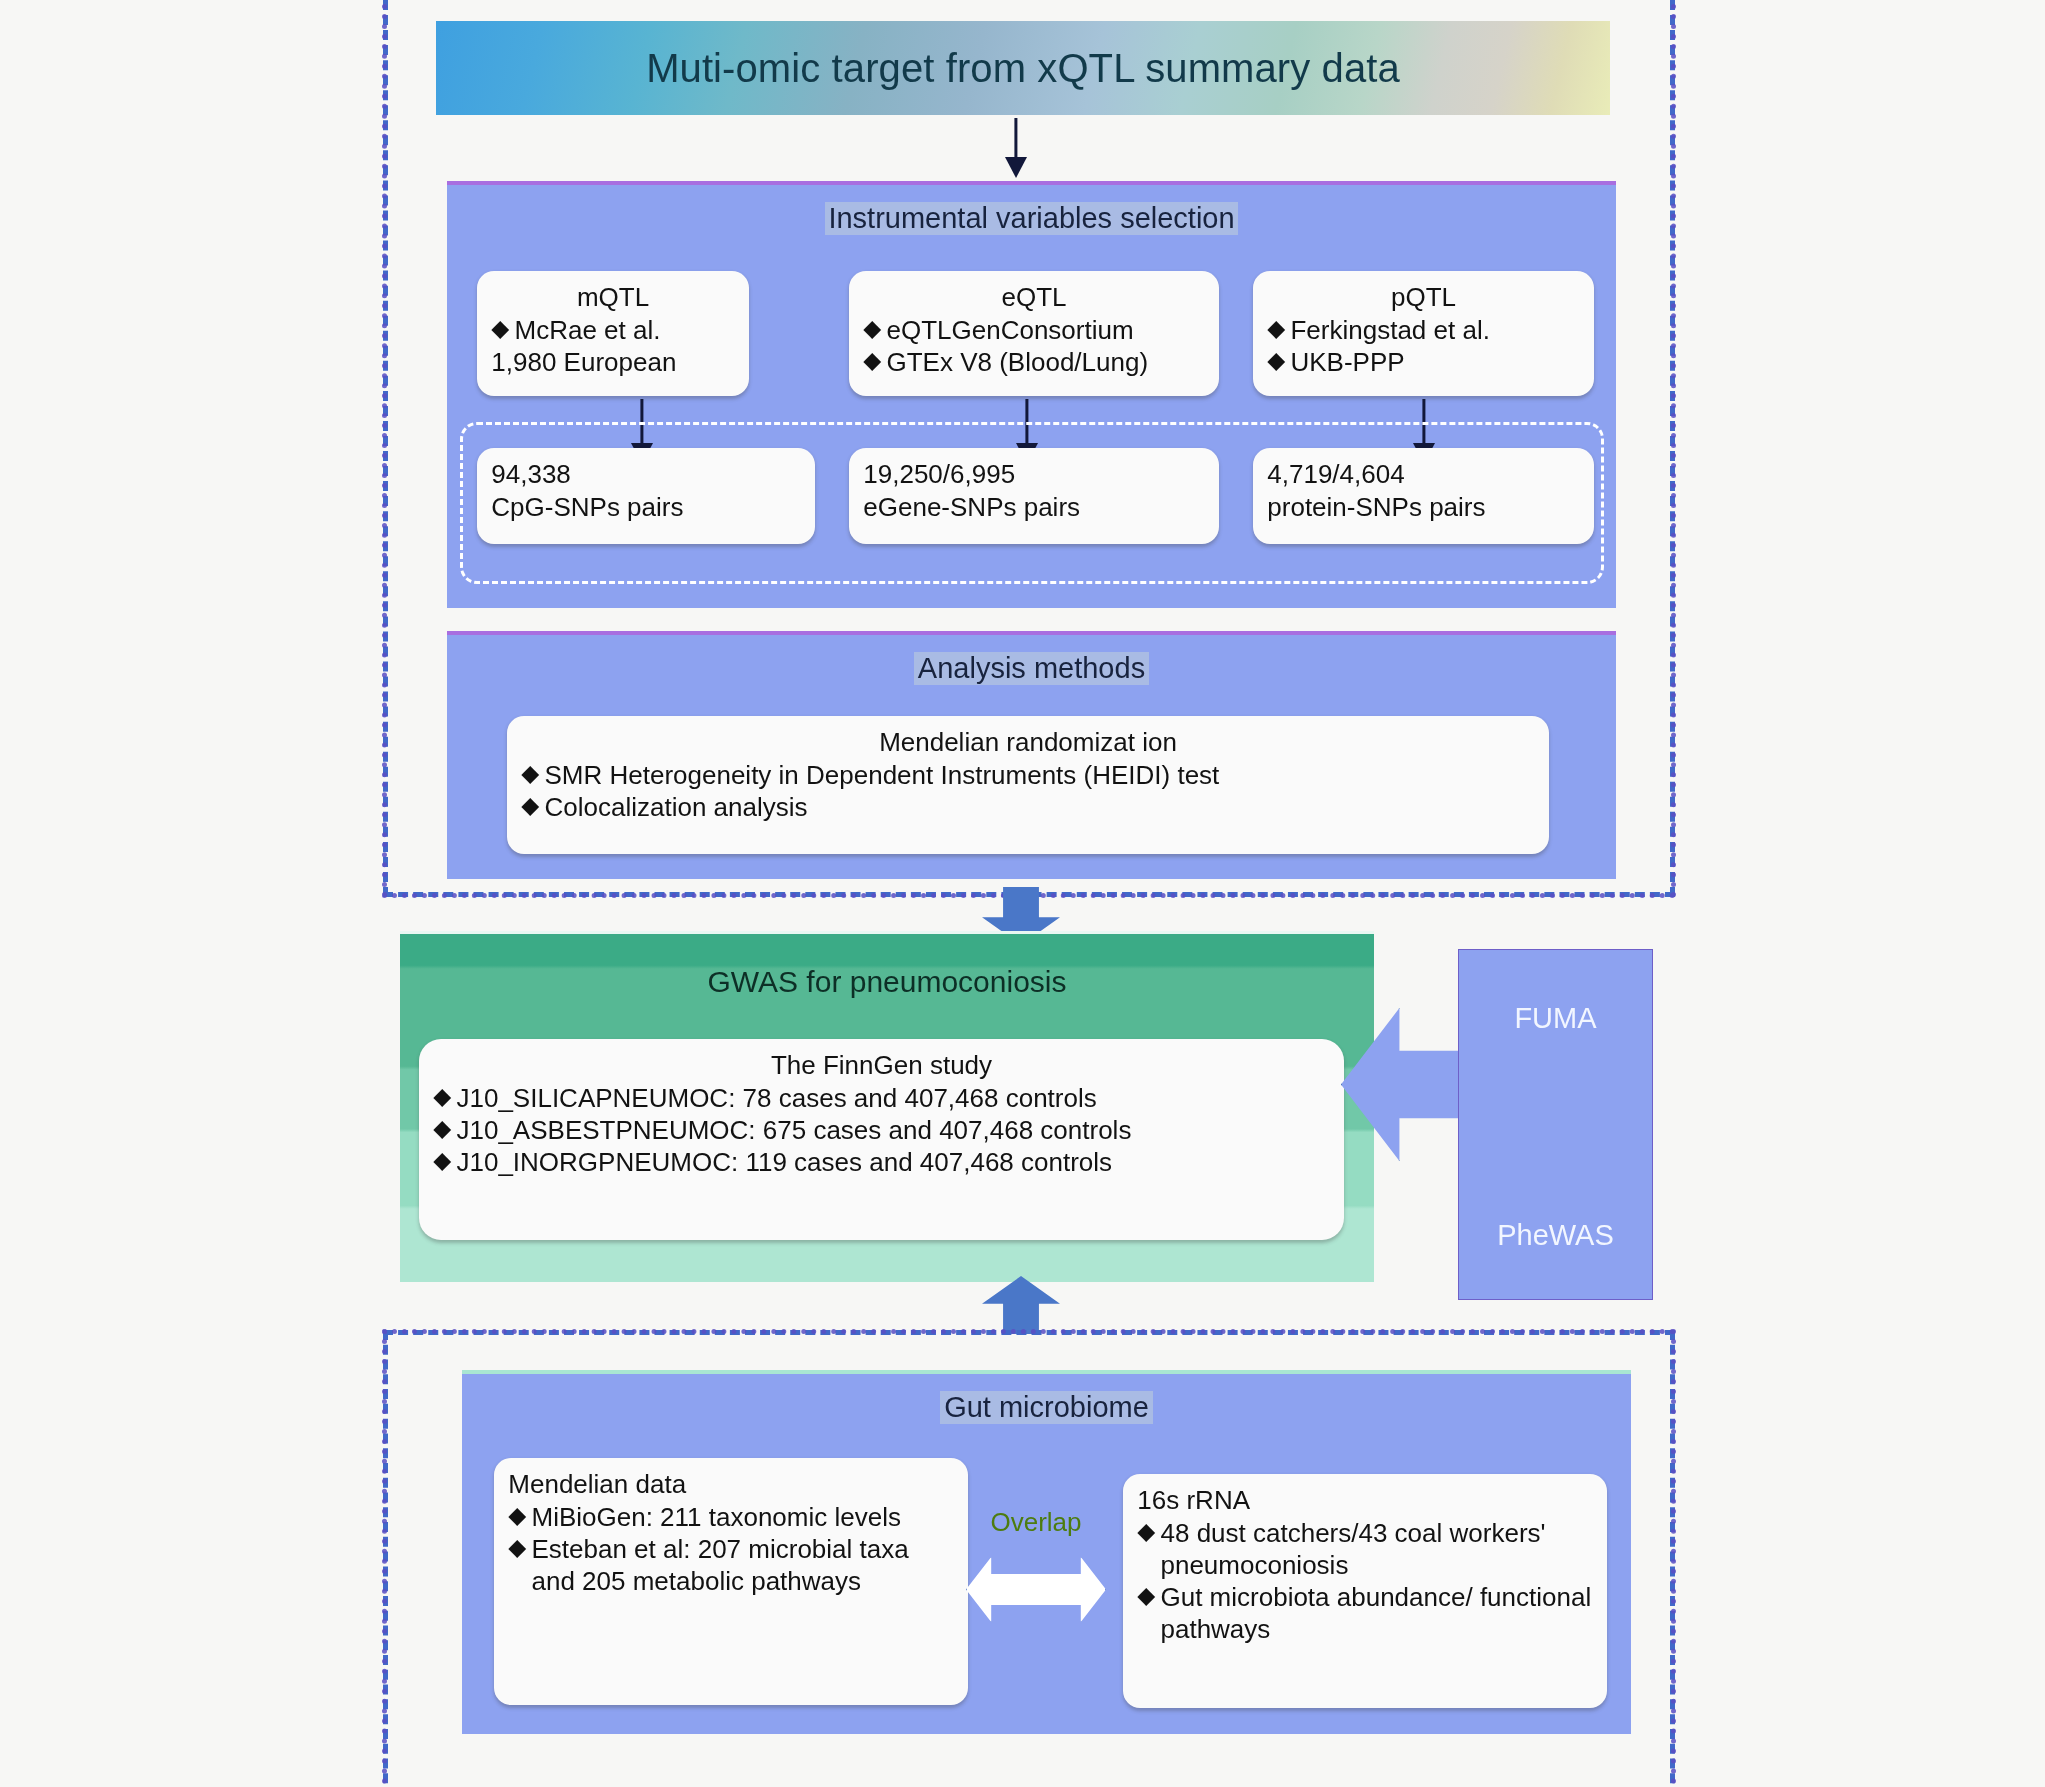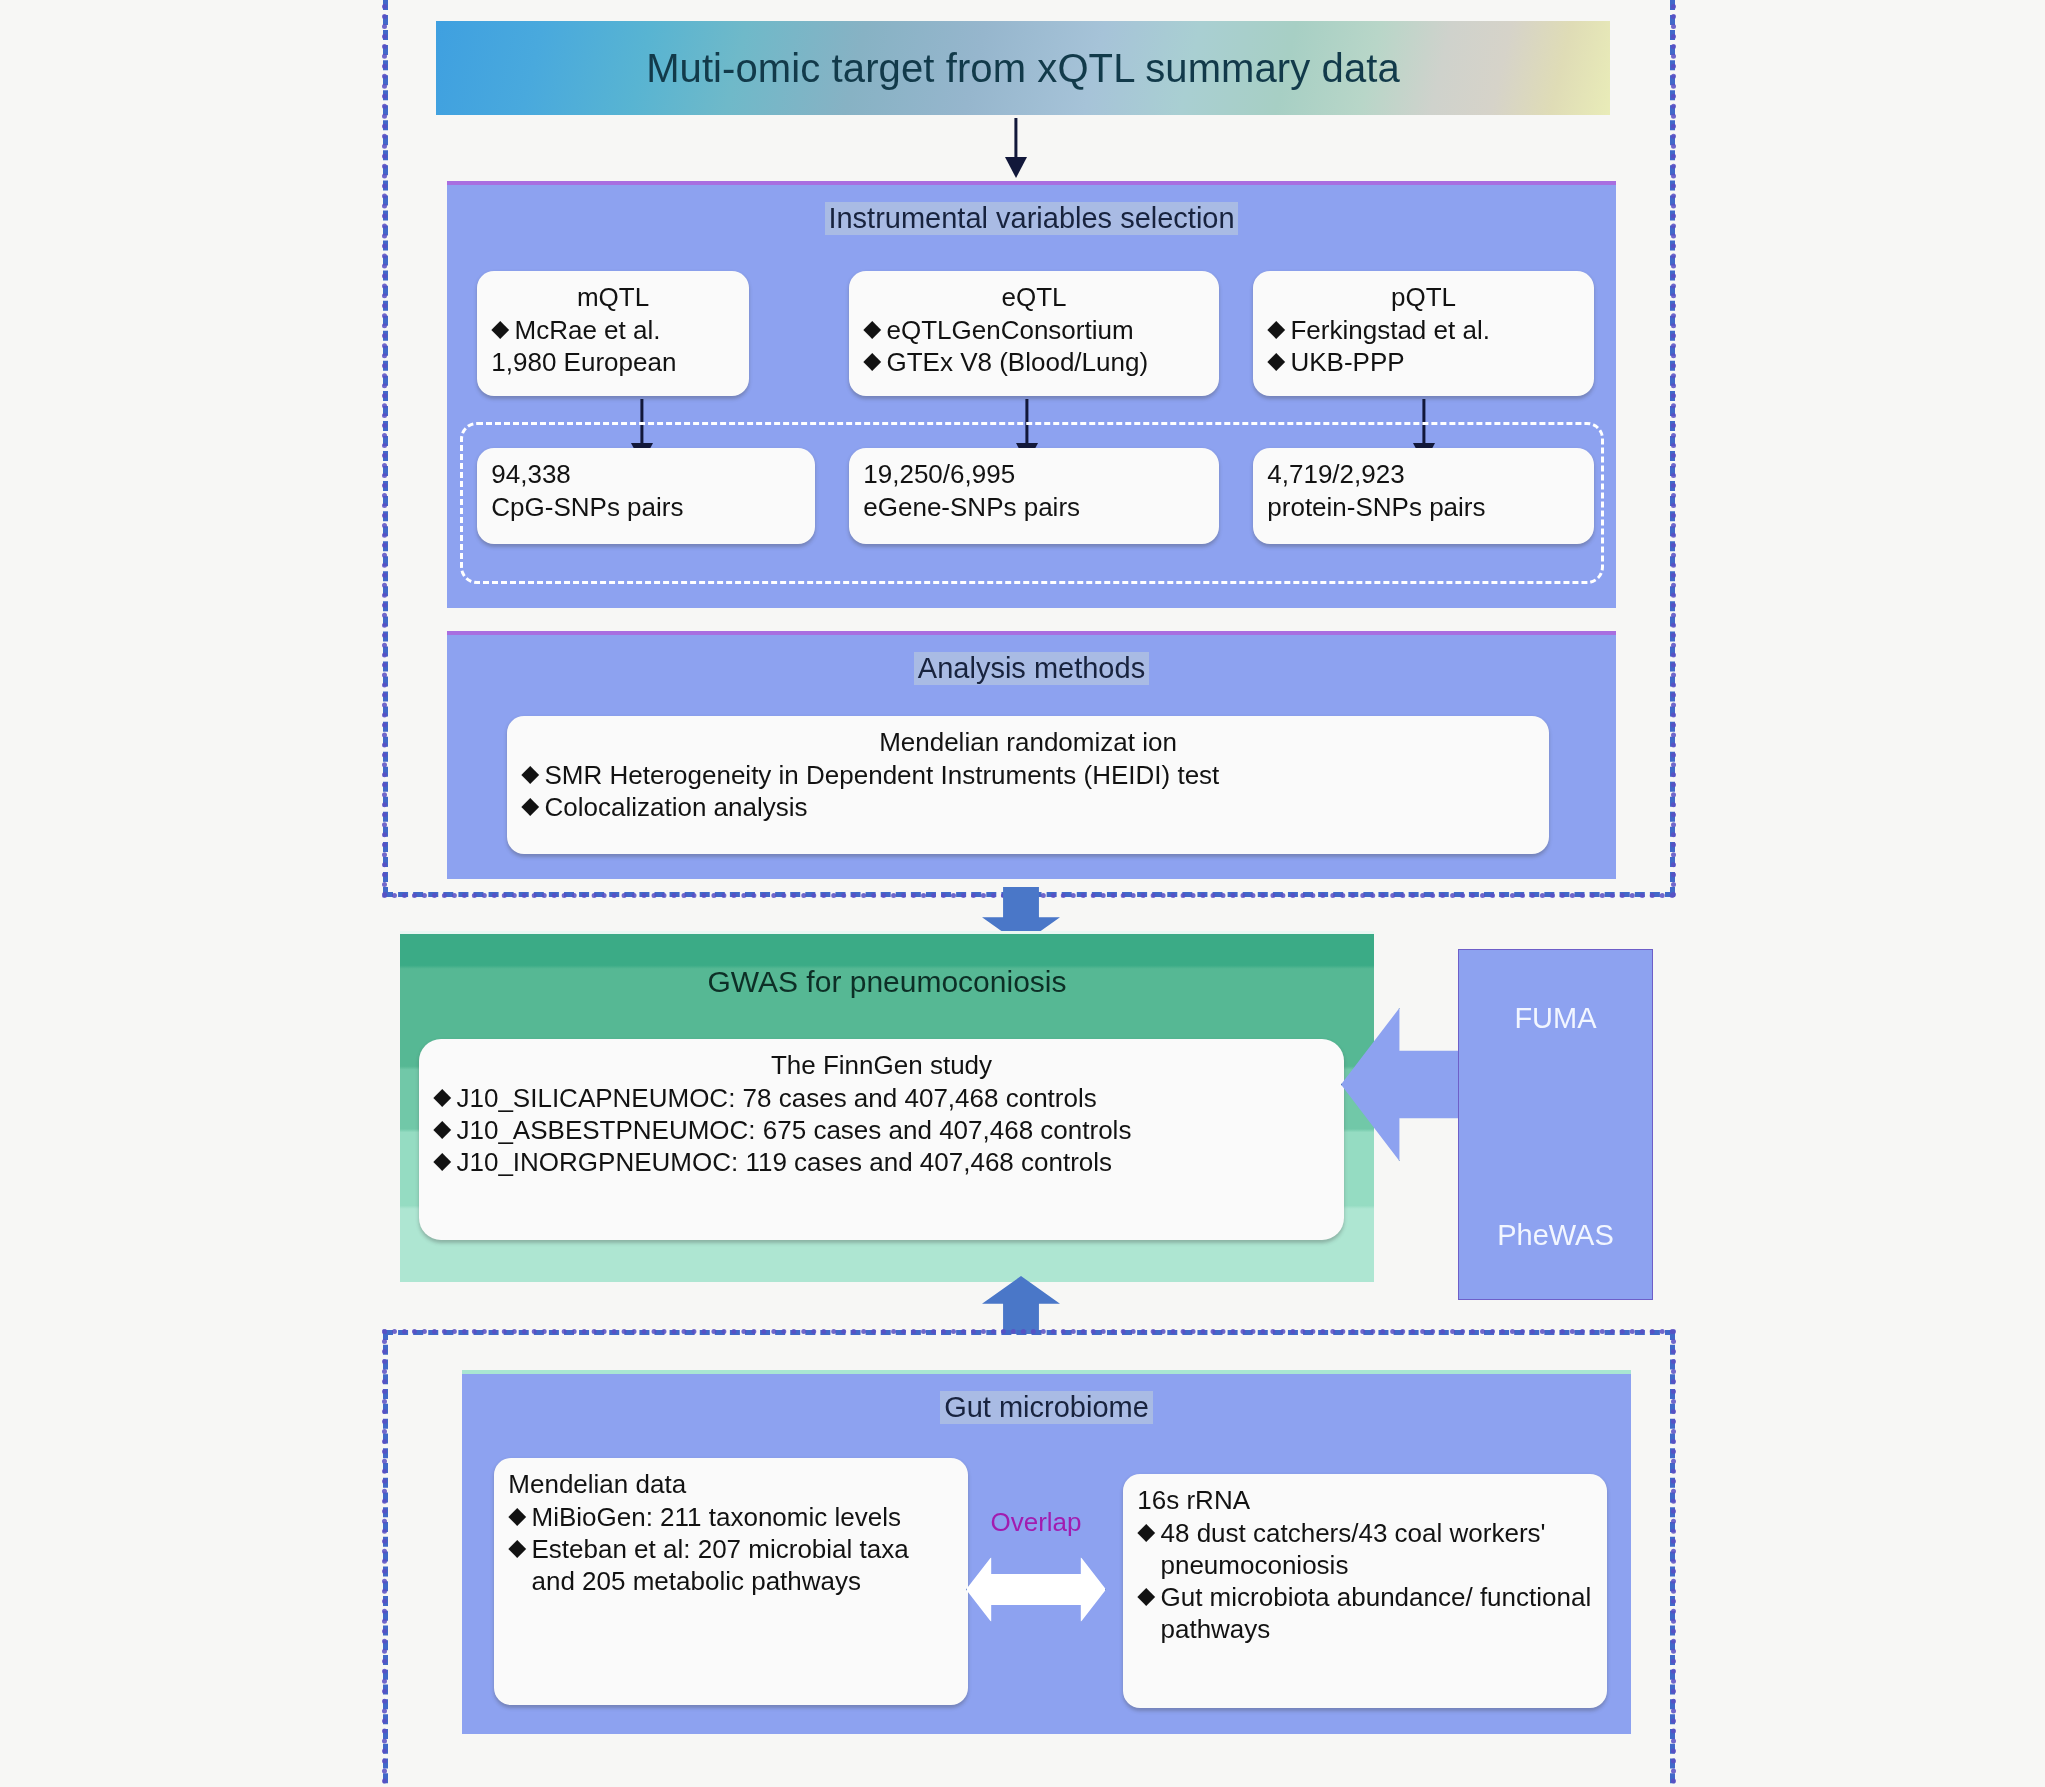--- a/index.html
+++ b/index.html
@@ -167,21 +167,21 @@
     left: 1341px; top: 1008px; width: 127px; height: 153px;
     background: #8da2f0;
     border: 1.9px solid #3f6fb0;
     clip-path: polygon(0 50%, 46% 0, 46% 28%, 100% 28%, 100% 72%, 46% 72%, 46% 100%);
   }
 
   
   #overlap-label {
     position: absolute;
     left: 968px; top: 1507px; width: 136px;
-    text-align: center; font-size: 26px; color: #a21caf;
+    text-align: center; font-size: 26px; color: #4d7c0f;
   }
   #overlap-arrow {
     position: absolute;
     left: 966px; top: 1557px; width: 140px; height: 65px;
     background: #ffffff;
     border: 1.9px solid #5b7fc8;
     clip-path: polygon(0 50%, 18% 0, 18% 26%, 82% 26%, 82% 0, 100% 50%, 82% 100%, 82% 74%, 18% 74%, 18% 100%);
   }
 </style>
 </head>
@@ -258,21 +258,21 @@
 
   <div class="card" style="left:477px; top:448px; width:338px; height:96px;">
     <div>94,338</div>
     <div>CpG-SNPs pairs</div>
   </div>
   <div class="card" style="left:849px; top:448px; width:370px; height:96px;">
     <div>19,250/6,995</div>
     <div>eGene-SNPs pairs</div>
   </div>
   <div class="card" style="left:1253px; top:448px; width:341px; height:96px;">
-    <div>4,719/2,923</div>
+    <div>4,719/4,604</div>
     <div>protein-SNPs pairs</div>
   </div>
 
   <div class="panel" id="panel-analysis" style="left:447px; top:631px; width:1169px; height:248px;">
     <div class="panel-title-wrap">
       <span class="panel-title">Analysis methods</span>
     </div>
   </div>
 
   <div class="card" style="left:507px; top:716px; width:1042px; height:138px;">

